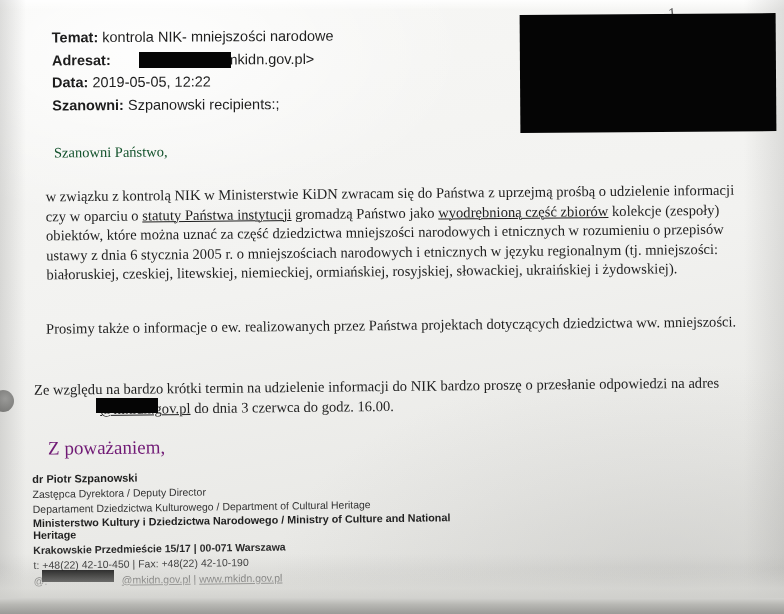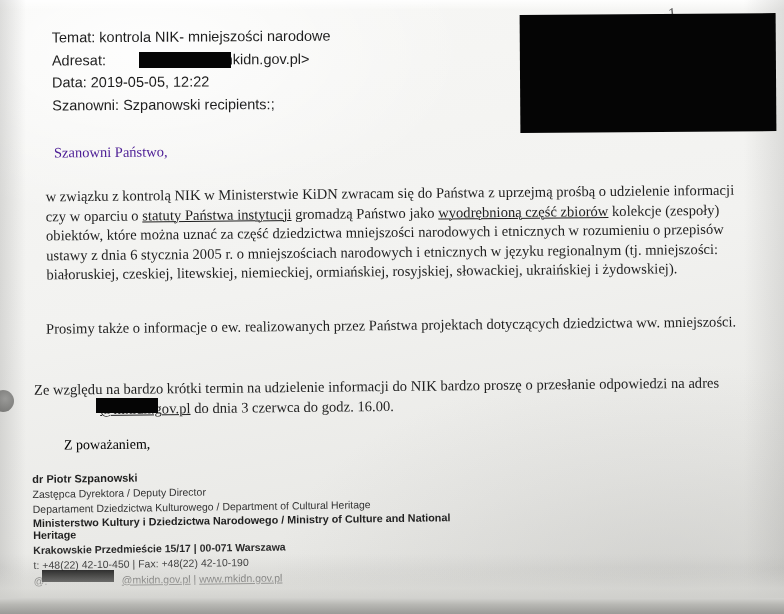--- a/index.html
+++ b/index.html
@@ -131,32 +131,32 @@
     transform: rotate(-0.35deg);
   }
   .head-line {
     font-family: "Liberation Sans", sans-serif;
     font-size: 14.5px;
     color: #1d1d1d;
     margin-bottom: 6.5px;
     white-space: nowrap;
   }
   .head-line b {
-    font-weight: normal;
+    font-weight: bold;
     text-align: right;
   }
 
   
   .salutation {
     position: absolute;
     left: 54px;
     top: 144px;
     font-family: "Liberation Serif", serif;
     font-size: 14.5px;
-    color: #4c1d95;
+    color: #14532d;
     transform: rotate(-0.5deg);
   }
 
   .para {
     position: absolute;
     font-family: "Liberation Serif", serif;
     color: #1f1f1f;
   }
   .para p {
     margin: 0;
@@ -195,24 +195,23 @@
   .para-3 .mail-u {
     text-decoration: underline;
     text-decoration-thickness: 1px;
   }
 
   .closing {
     position: absolute;
     left: 48px;
     top: 437px;
     font-family: "Liberation Serif", serif;
-    font-size: 14px;
-    color: #000000;
+    font-size: 19px;
+    color: #701a75;
     transform: rotate(-0.6deg);
-    margin-left: 16px;
   }
 
   
   .signature {
     position: absolute;
     left: 33px;
     top: 470px;
     width: 430px;
     font-family: "Liberation Sans", sans-serif;
     transform: rotate(-0.8deg);

